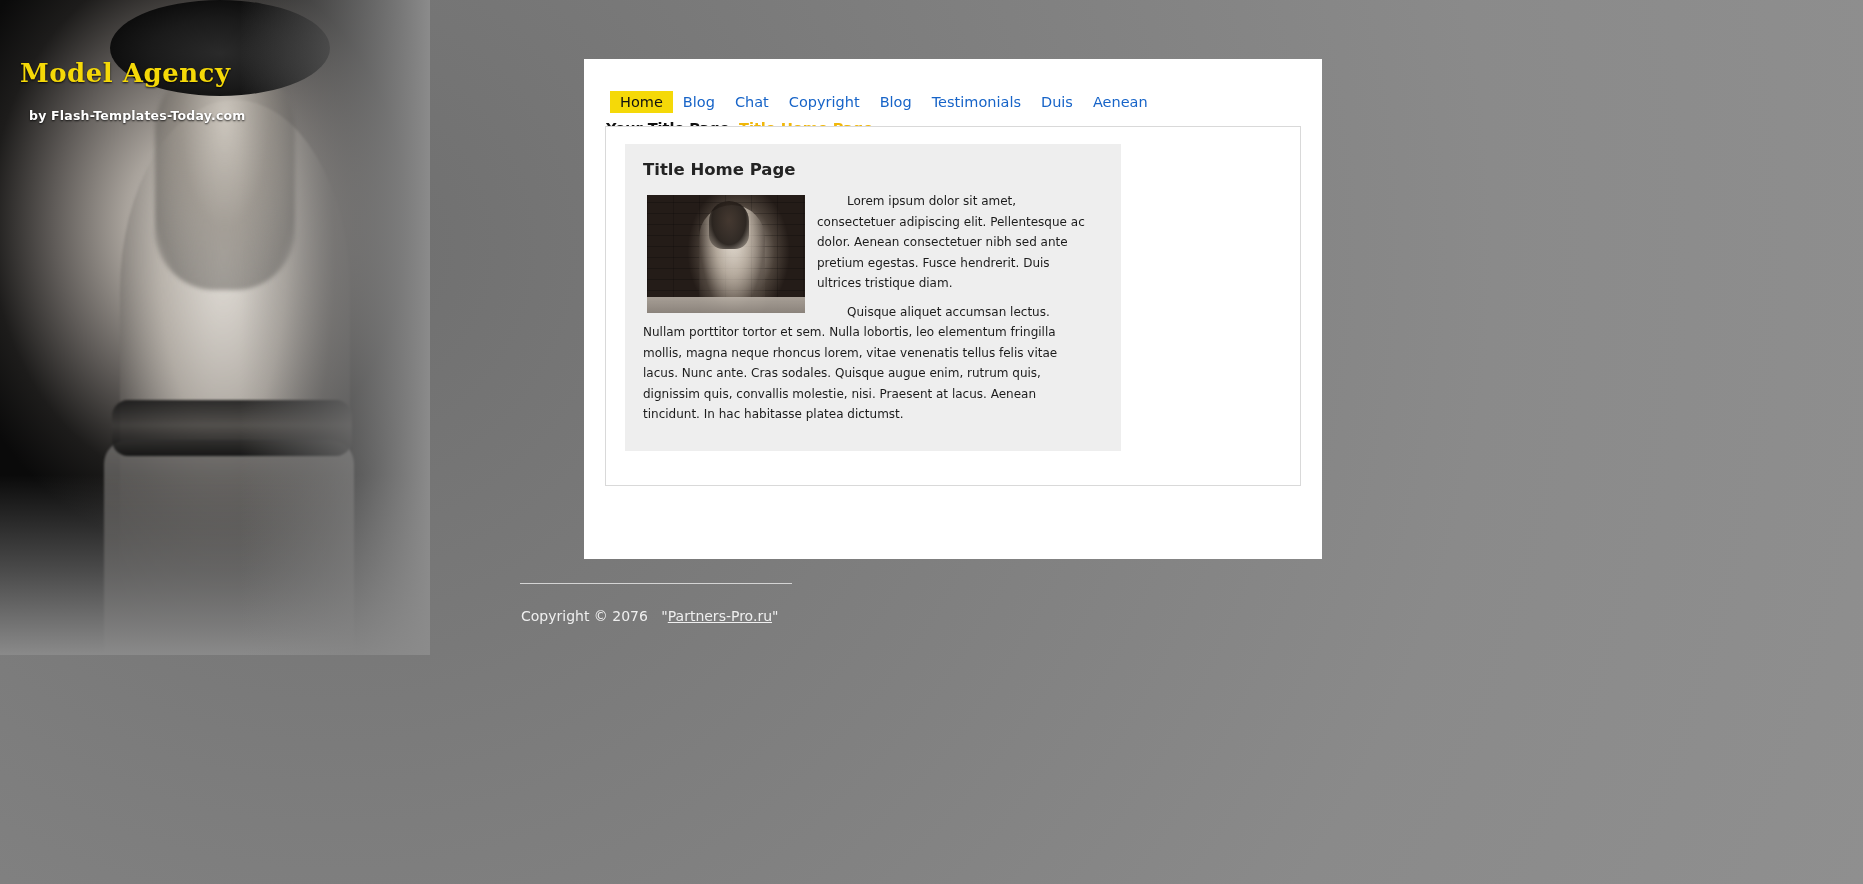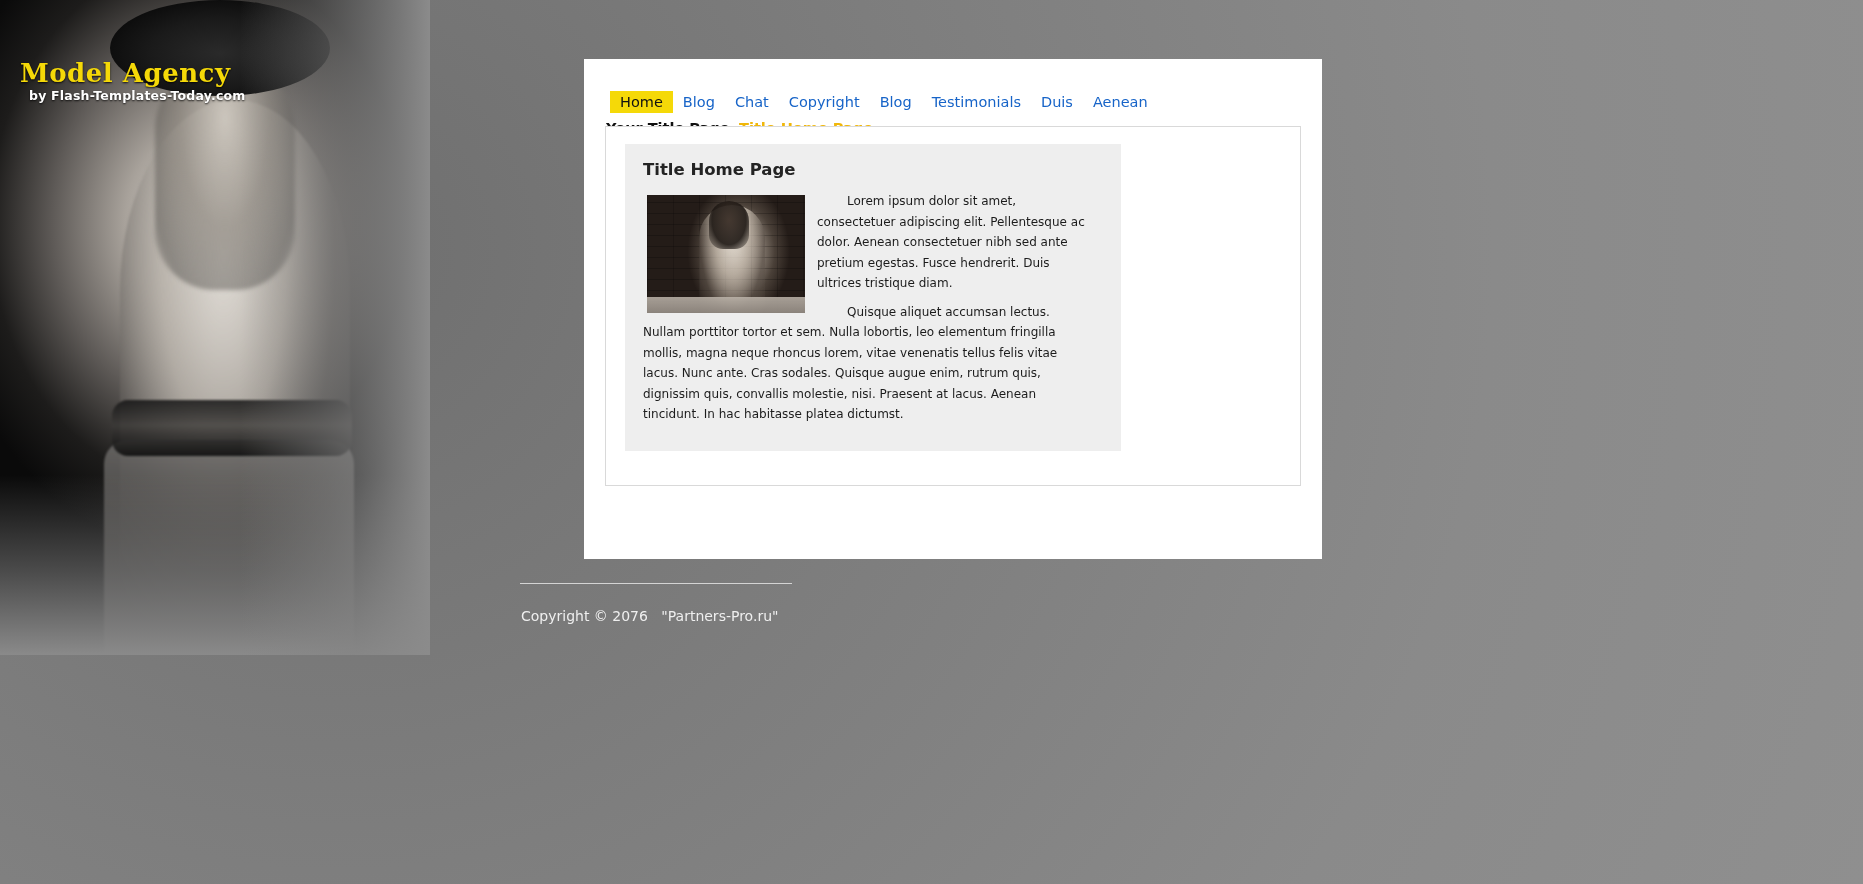--- a/index.html
+++ b/index.html
@@ -117,20 +117,21 @@
   #logo-title {
     font-family: "DejaVu Serif", "Liberation Serif", serif;
     font-size: 26px;
     font-weight: bold;
     color: #f5d908;
     letter-spacing: 0.5px;
     text-shadow: 0 1px 2px rgba(0,0,0,0.85);
     white-space: nowrap;
   }
   #logo-sub {
+    margin-top: 20px;
     margin-left: 9px;
     font-family: "DejaVu Sans", "Liberation Sans", sans-serif;
     font-size: 12.5px;
     font-weight: bold;
     color: #ffffff;
     letter-spacing: 0.2px;
     text-shadow: 0 1px 2px rgba(0,0,0,0.8);
     white-space: nowrap;
   }
 
@@ -296,20 +297,21 @@
     font-size: 14px;
     color: #efefef;
     white-space: nowrap;
     font-family: "DejaVu Sans", "Liberation Sans", sans-serif;
   }
   #footer-text .quote {
     color: #efefef;
   }
   #footer-link {
     color: #efefef;
+    text-decoration: underline;
     cursor: pointer;
     text-align: center;
   }
 </style>
 </head>
 <body>
 
 <div id="page-bg"></div>
 
 <div id="hero">

